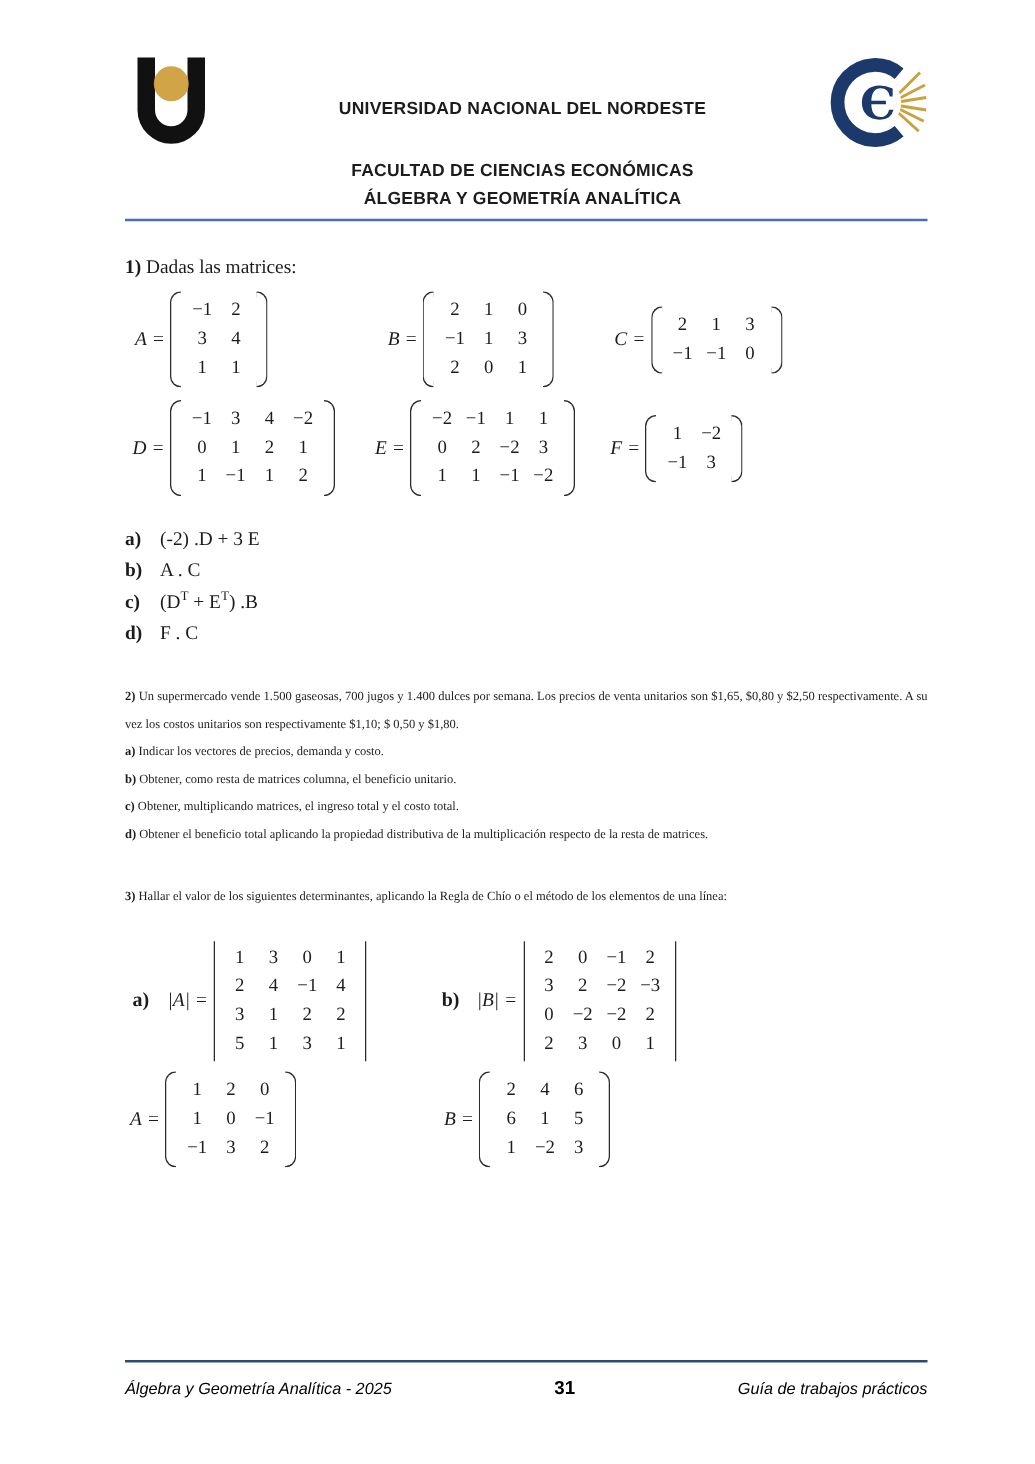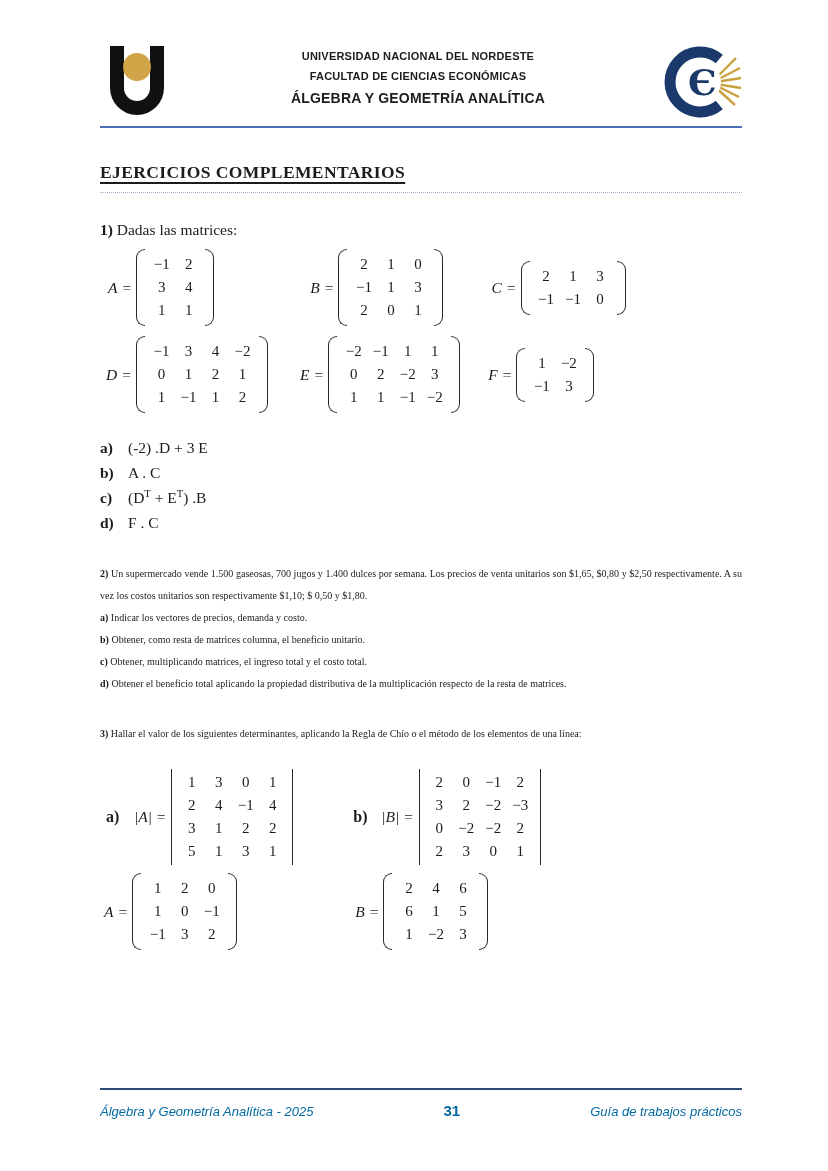--- a/index.html
+++ b/index.html
@@ -11,21 +11,21 @@
     display:flex; flex-direction:column;
     padding:0 86px 0 100px;
   }
   
   .header { display:flex; align-items:flex-start; margin-top:42px; }
   .logo-left { width:74px; height:80px; flex:0 0 auto; }
   .header-center {
     flex:1; text-align:center; font-family:"Liberation Sans", sans-serif;
     padding-top:4px;
   }
-  .h-line1, .h-line2 { font-size:11px; font-weight:bold; line-height:20px; letter-spacing:0.2px; }
+  .h-line1, .h-line2 { font-size:14px; font-weight:bold; line-height:20px; letter-spacing:0.2px;margin-top:30px; }
   .h-line3 { font-size:14px; font-weight:bold; line-height:25px; letter-spacing:0.2px; }
   .logo-right { width:80px; height:80px; flex:0 0 auto; }
   .header-rule { border-top:2.5px solid #4a6db5; margin-top:4px; }
   
   .section-title-wrap { margin-top:34px; border-bottom:1px dotted #9db3cb; padding-bottom:9px; }
   .section-title {
     font-size:17.5px; font-weight:bold; letter-spacing:0.4px;
     text-decoration:underline; text-underline-offset:4px; text-decoration-thickness:1.5px;
   }
   
@@ -49,21 +49,21 @@
   sup { font-size:10.5px; vertical-align:super; line-height:0; }
   
   .det { display:flex; align-items:center; }
   .det-body { border-left:1.6px solid #2a2a2a; border-right:1.6px solid #2a2a2a; padding:2px 6px; }
   
   .footer { margin-top:auto; margin-bottom:52px; }
   .footer-rule { border-top:2px solid #2c4a73; }
   .footer-row {
     display:flex; justify-content:space-between; align-items:baseline;
     margin-top:12px; font-family:"Liberation Sans", sans-serif;
-    font-size:13px; font-style:italic; color:#0369a1;
+    font-size:13px; font-style:italic; color:#000000;
   }
   .footer-page { font-style:normal; font-weight:bold; font-size:15px; }
   .mt8{margin-top:8px;} .mt10{margin-top:10px;} .mt22{margin-top:22px;}
   .mt24{margin-top:24px;} .mt26{margin-top:26px;} .mt28{margin-top:28px;} .mt32{margin-top:32px;}
 </style>
 </head>
 <body>
 
 <div class="page">
 
@@ -90,23 +90,20 @@
           <line x1="52" y1="44" x2="73" y2="63"></line>
         </g>
         <path d="M57.3 17 A30 30 0 1 0 57.3 63" fill="none" stroke="#1b3a6b" stroke-width="11"></path>
         <circle cx="38" cy="40" r="21" fill="#ffffff"></circle>
         <text x="26" y="53" font-family="'DejaVu Serif', serif" font-size="36" font-weight="bold" fill="#1b3a6b">Є</text>
       </svg>
     </div>
   </div>
   <div class="header-rule"></div>
 
-  <div class="section-title-wrap">
-    <span class="section-title">EJERCICIOS COMPLEMENTARIOS</span>
-  </div>
 
   <div class="intro-line mt26">
     <span class="num">1)</span>
     <span>Dadas las matrices:</span>
   </div>
 
   <div class="mat-row mt8">
     <div class="matrix" style="margin-left:8px">
       <span class="mlabel">A</span>
       <span class="eq">=</span>

